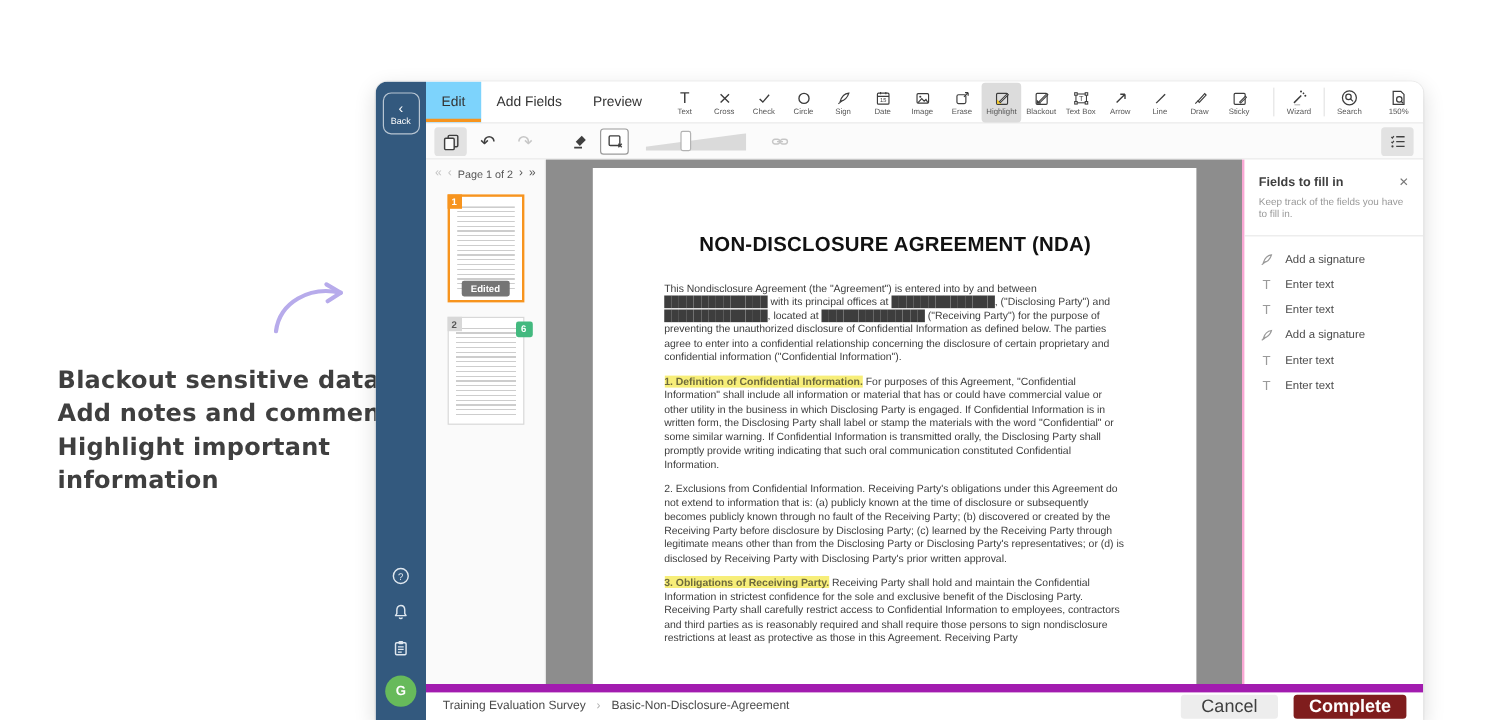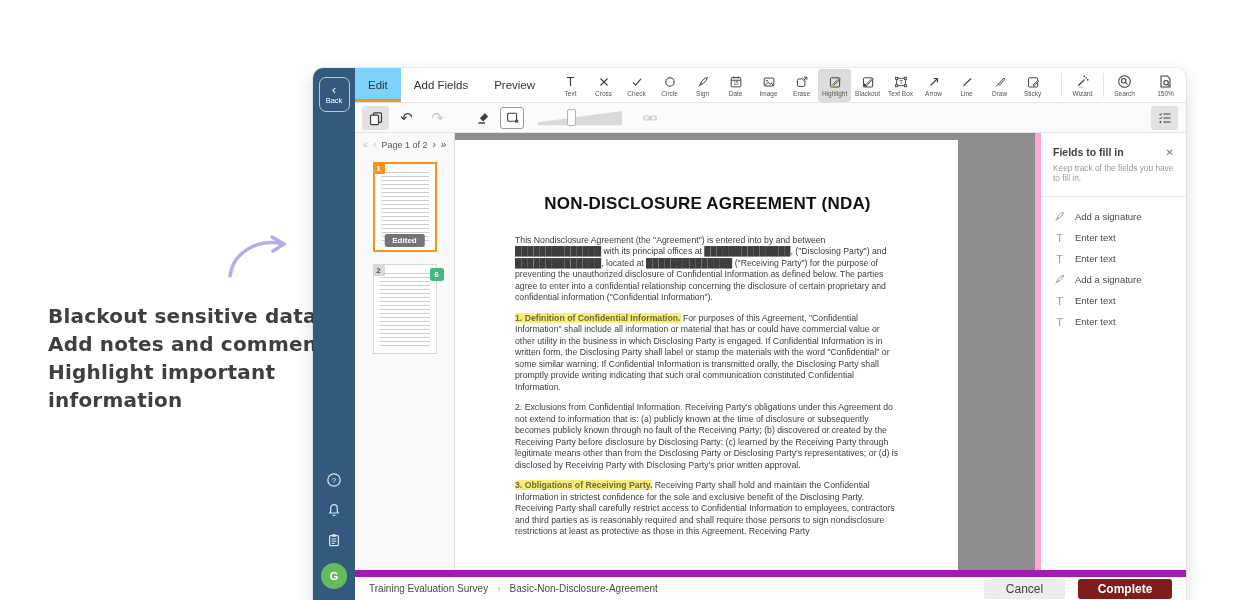--- a/index.html
+++ b/index.html
@@ -69,49 +69,49 @@
     background:repeating-linear-gradient(to bottom, #cdcdcd 0 1px, transparent 1px 4px); }
   .num-badge { position:absolute; top:0; left:0; min-width:12px; height:12px; padding:0 2px; font-size:8px; font-weight:700;
     display:flex; align-items:center; justify-content:center; z-index:2; }
   .num-badge.orange { background:#F7941E; color:#fff; }
   .num-badge.gray { background:#d8d8d8; color:#555; }
   .edited-badge { position:absolute; bottom:5px; left:50%; transform:translateX(-50%); background:#757575; color:#fff;
     font-size:8px; font-weight:700; padding:2px 8px; border-radius:2px; z-index:2; white-space:nowrap; }
   .green-badge { position:absolute; top:4px; right:-7px; width:14px; height:13px; background:#43B97F; color:#fff;
     font-size:8px; font-weight:700; display:flex; align-items:center; justify-content:center; border-radius:2px; z-index:2; }
 
-  .canvas { flex:1; background:#8d8d8d; display:flex; justify-content:flex-start; overflow:hidden; position:relative; }
+  .canvas { flex:1; background:#8d8d8d; display:flex; justify-content:center; overflow:hidden; position:relative; }
   .page { width:503px; margin-top:7px; background:#fff; position:relative; padding:58px 58px 20px 60px;
     font-size:8.7px; line-height:11.5px; color:#3d3d3d; }
   .doc-title { text-align:center; font-weight:700; font-size:17px; letter-spacing:.2px; color:#111; margin-bottom:25px; }
   .para { margin-bottom:9px; }
   .hl { background:#F7EE79; font-weight:700; color:#6e6a3c; }
   .lead { font-weight:400; }
 
   .sticky { position:absolute; top:40px; right:12px; width:75px; height:82px;
     background:linear-gradient(135deg,#faf5ad 0%, #f6efa0 55%, #efe489 100%);
     box-shadow:1px 2px 4px rgba(0,0,0,.3); cursor:pointer; }
   .sticky .pin { position:absolute; top:-4px; left:50%; transform:translateX(-38%); }
   .sticky .note-text { position:absolute; top:22px; left:10px; font-size:11px; color:#333; }
 
-  .rpanel { width:151px; flex:0 0 151px; background:#fff; border-left:6px solid #f9a8d4; padding:13px 12px 0; }
+  .rpanel { width:151px; flex:0 0 151px; background:#fff; border-left:2px solid #f9a8d4; padding:13px 12px 0; }
   .rp-head { display:flex; align-items:center; justify-content:space-between; }
   .rp-title { font-size:10.5px; font-weight:700; color:#3f3f3f; }
   .rp-close { font-size:10px; color:#777; cursor:pointer; }
   .rp-sub { font-size:8.3px; color:#9a9a9a; margin-top:5px; line-height:10px; }
   .rp-div { height:1px; background:#e9e9e9; margin:13px -12px 9px; }
   .rp-item { display:flex; align-items:center; gap:9px; height:21px; font-size:9.5px; color:#4a4a4a; cursor:pointer; }
   .rp-item .fic { width:13px; display:flex; justify-content:center; color:#9a9a9a; font-size:11px; }
 
   
   .bbar { height:30px; flex:0 0 30px; background:#fff; border-top:7px solid #a21caf; display:flex; align-items:center; padding:0 14px; }
   .crumb { display:flex; align-items:center; gap:9px; font-size:10px; color:#4a4a4a; }
   .crumb .sep { color:#b0b0b0; }
   .bbtns { margin-left:auto; display:flex; gap:13px; }
-  .btn { height:20px; border-radius:3px; font-size:12px; display:flex; align-items:center; justify-content:center; cursor:pointer; border:none; }
+  .btn { height:20px; border-radius:3px; font-size:15px; display:flex; align-items:center; justify-content:center; cursor:pointer; border:none; }
   .btn.cancel { width:81px; background:#ededed; color:#3f3f3f; }
   .btn.complete { width:94px; background:#7f1d1d; color:#fff; font-weight:700; }
 
   svg { display:block; }
 </style>
 </head>
 <body>
 
 <div class="stage">
 

